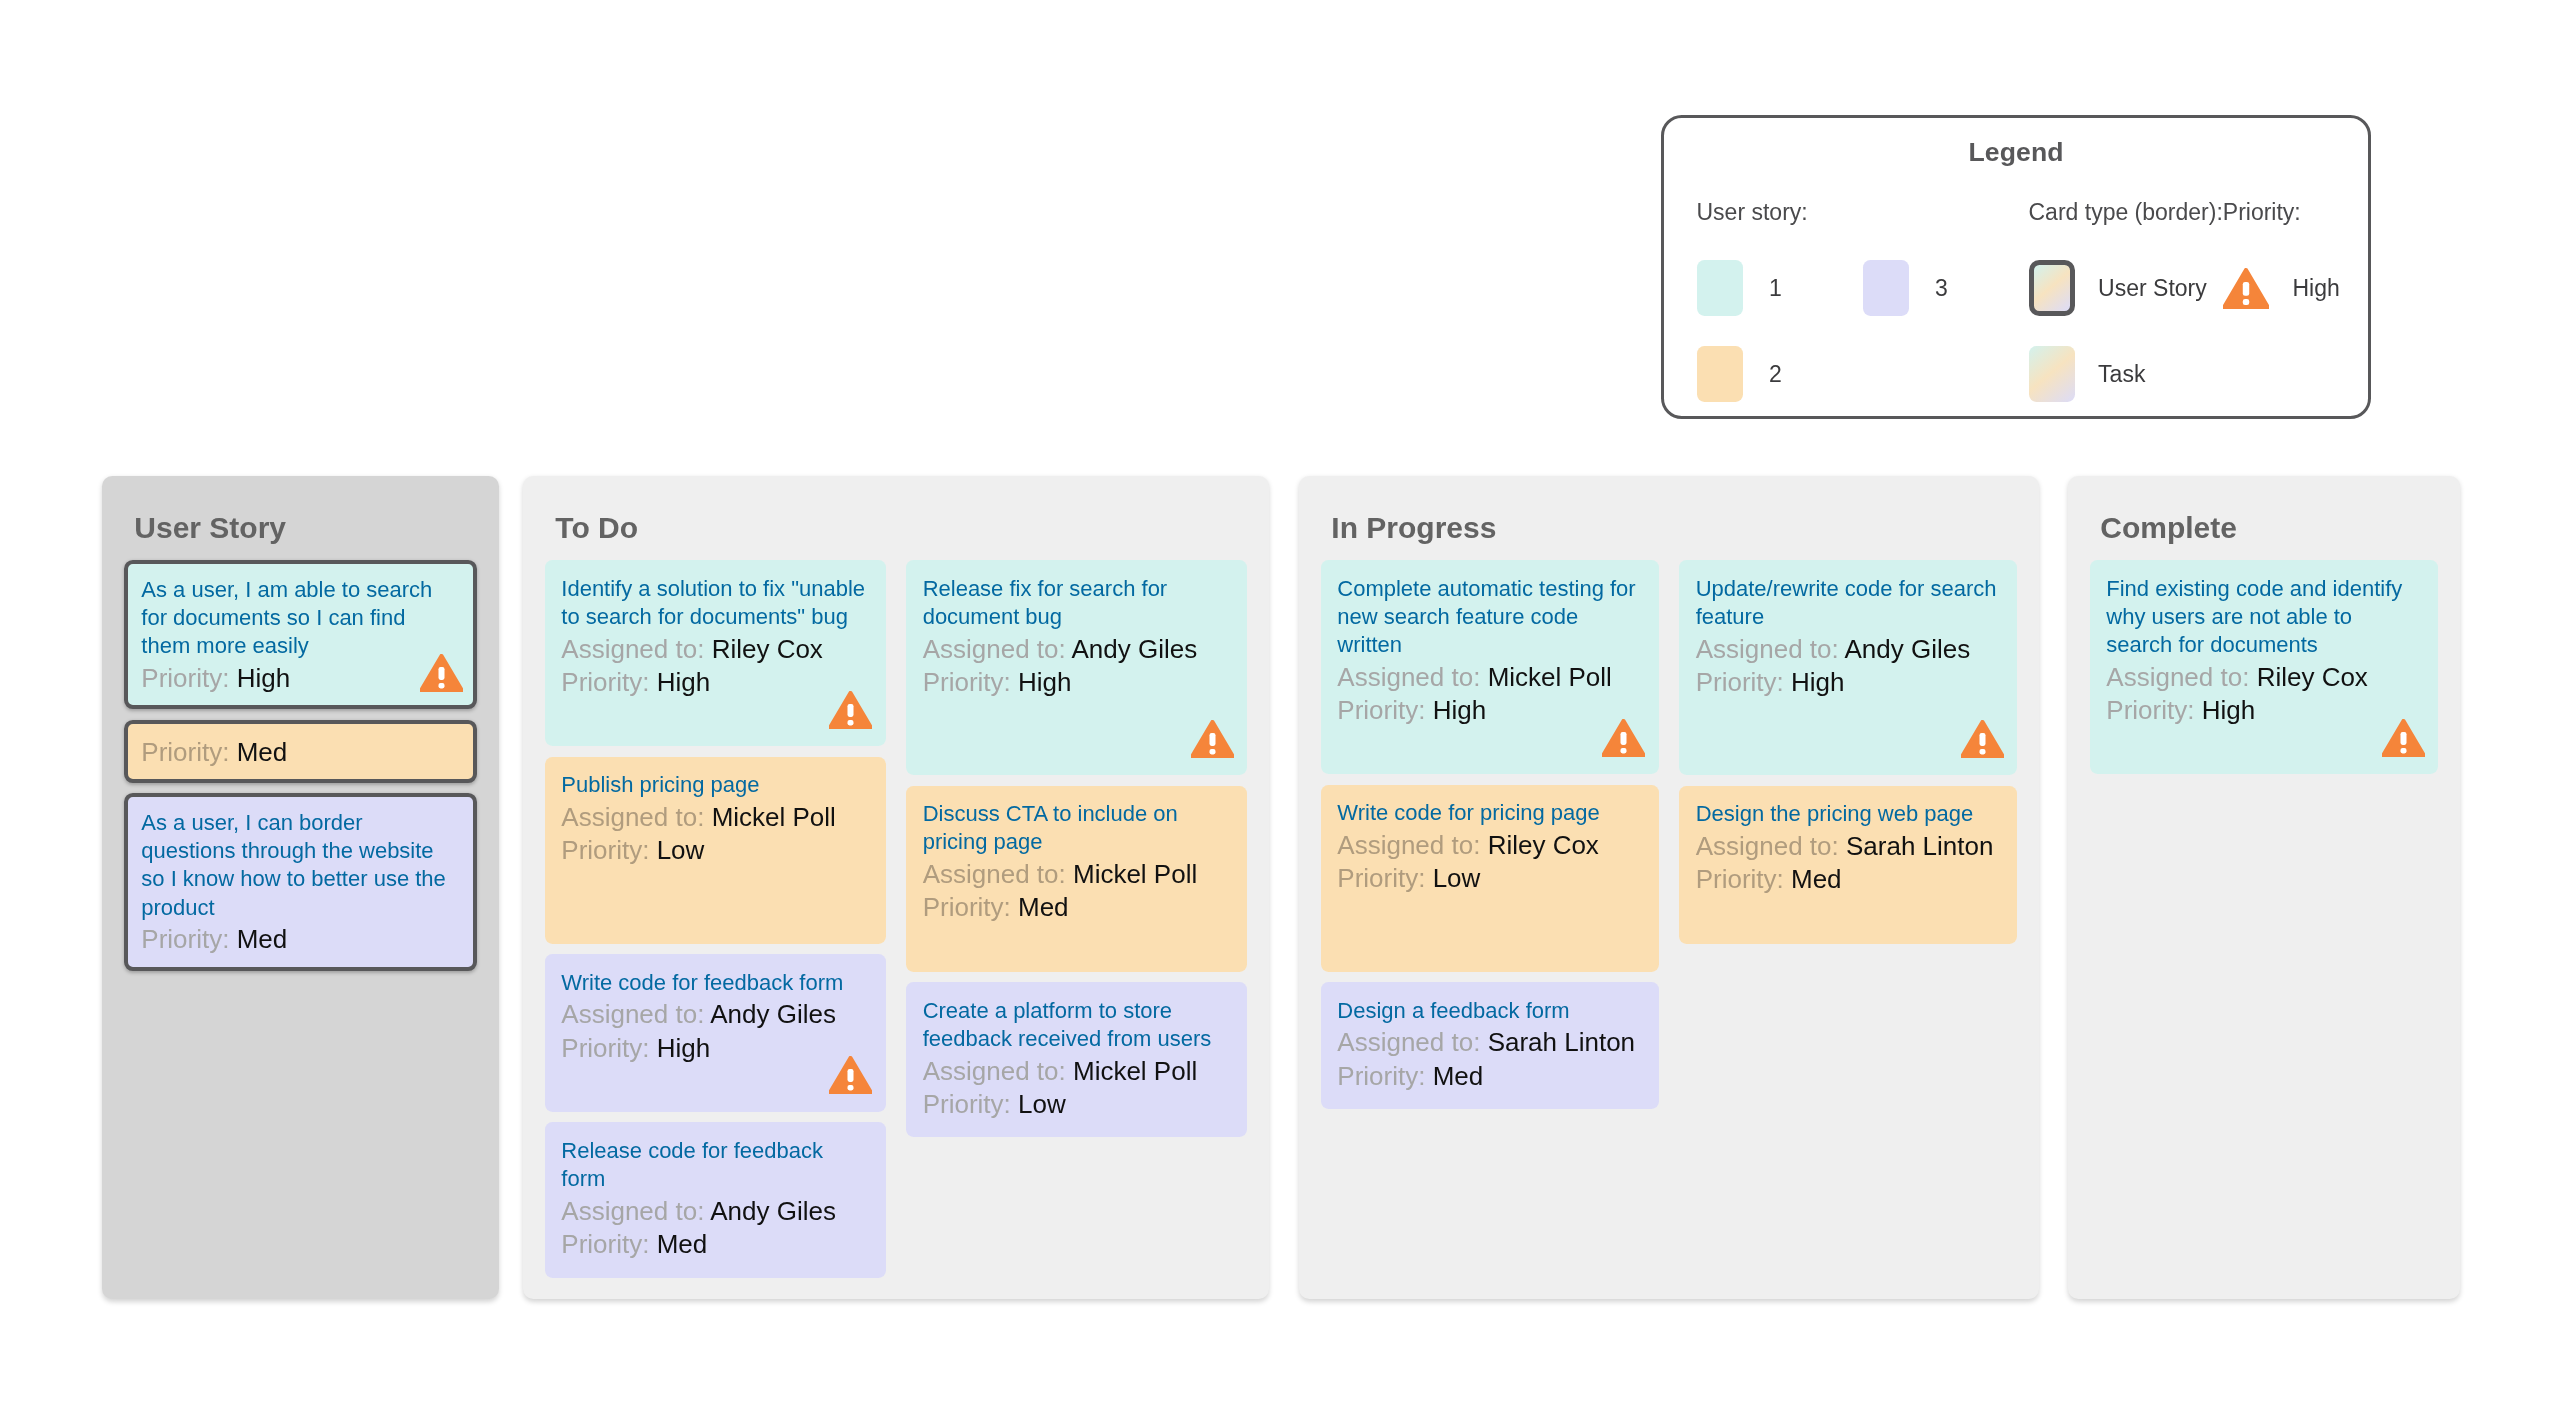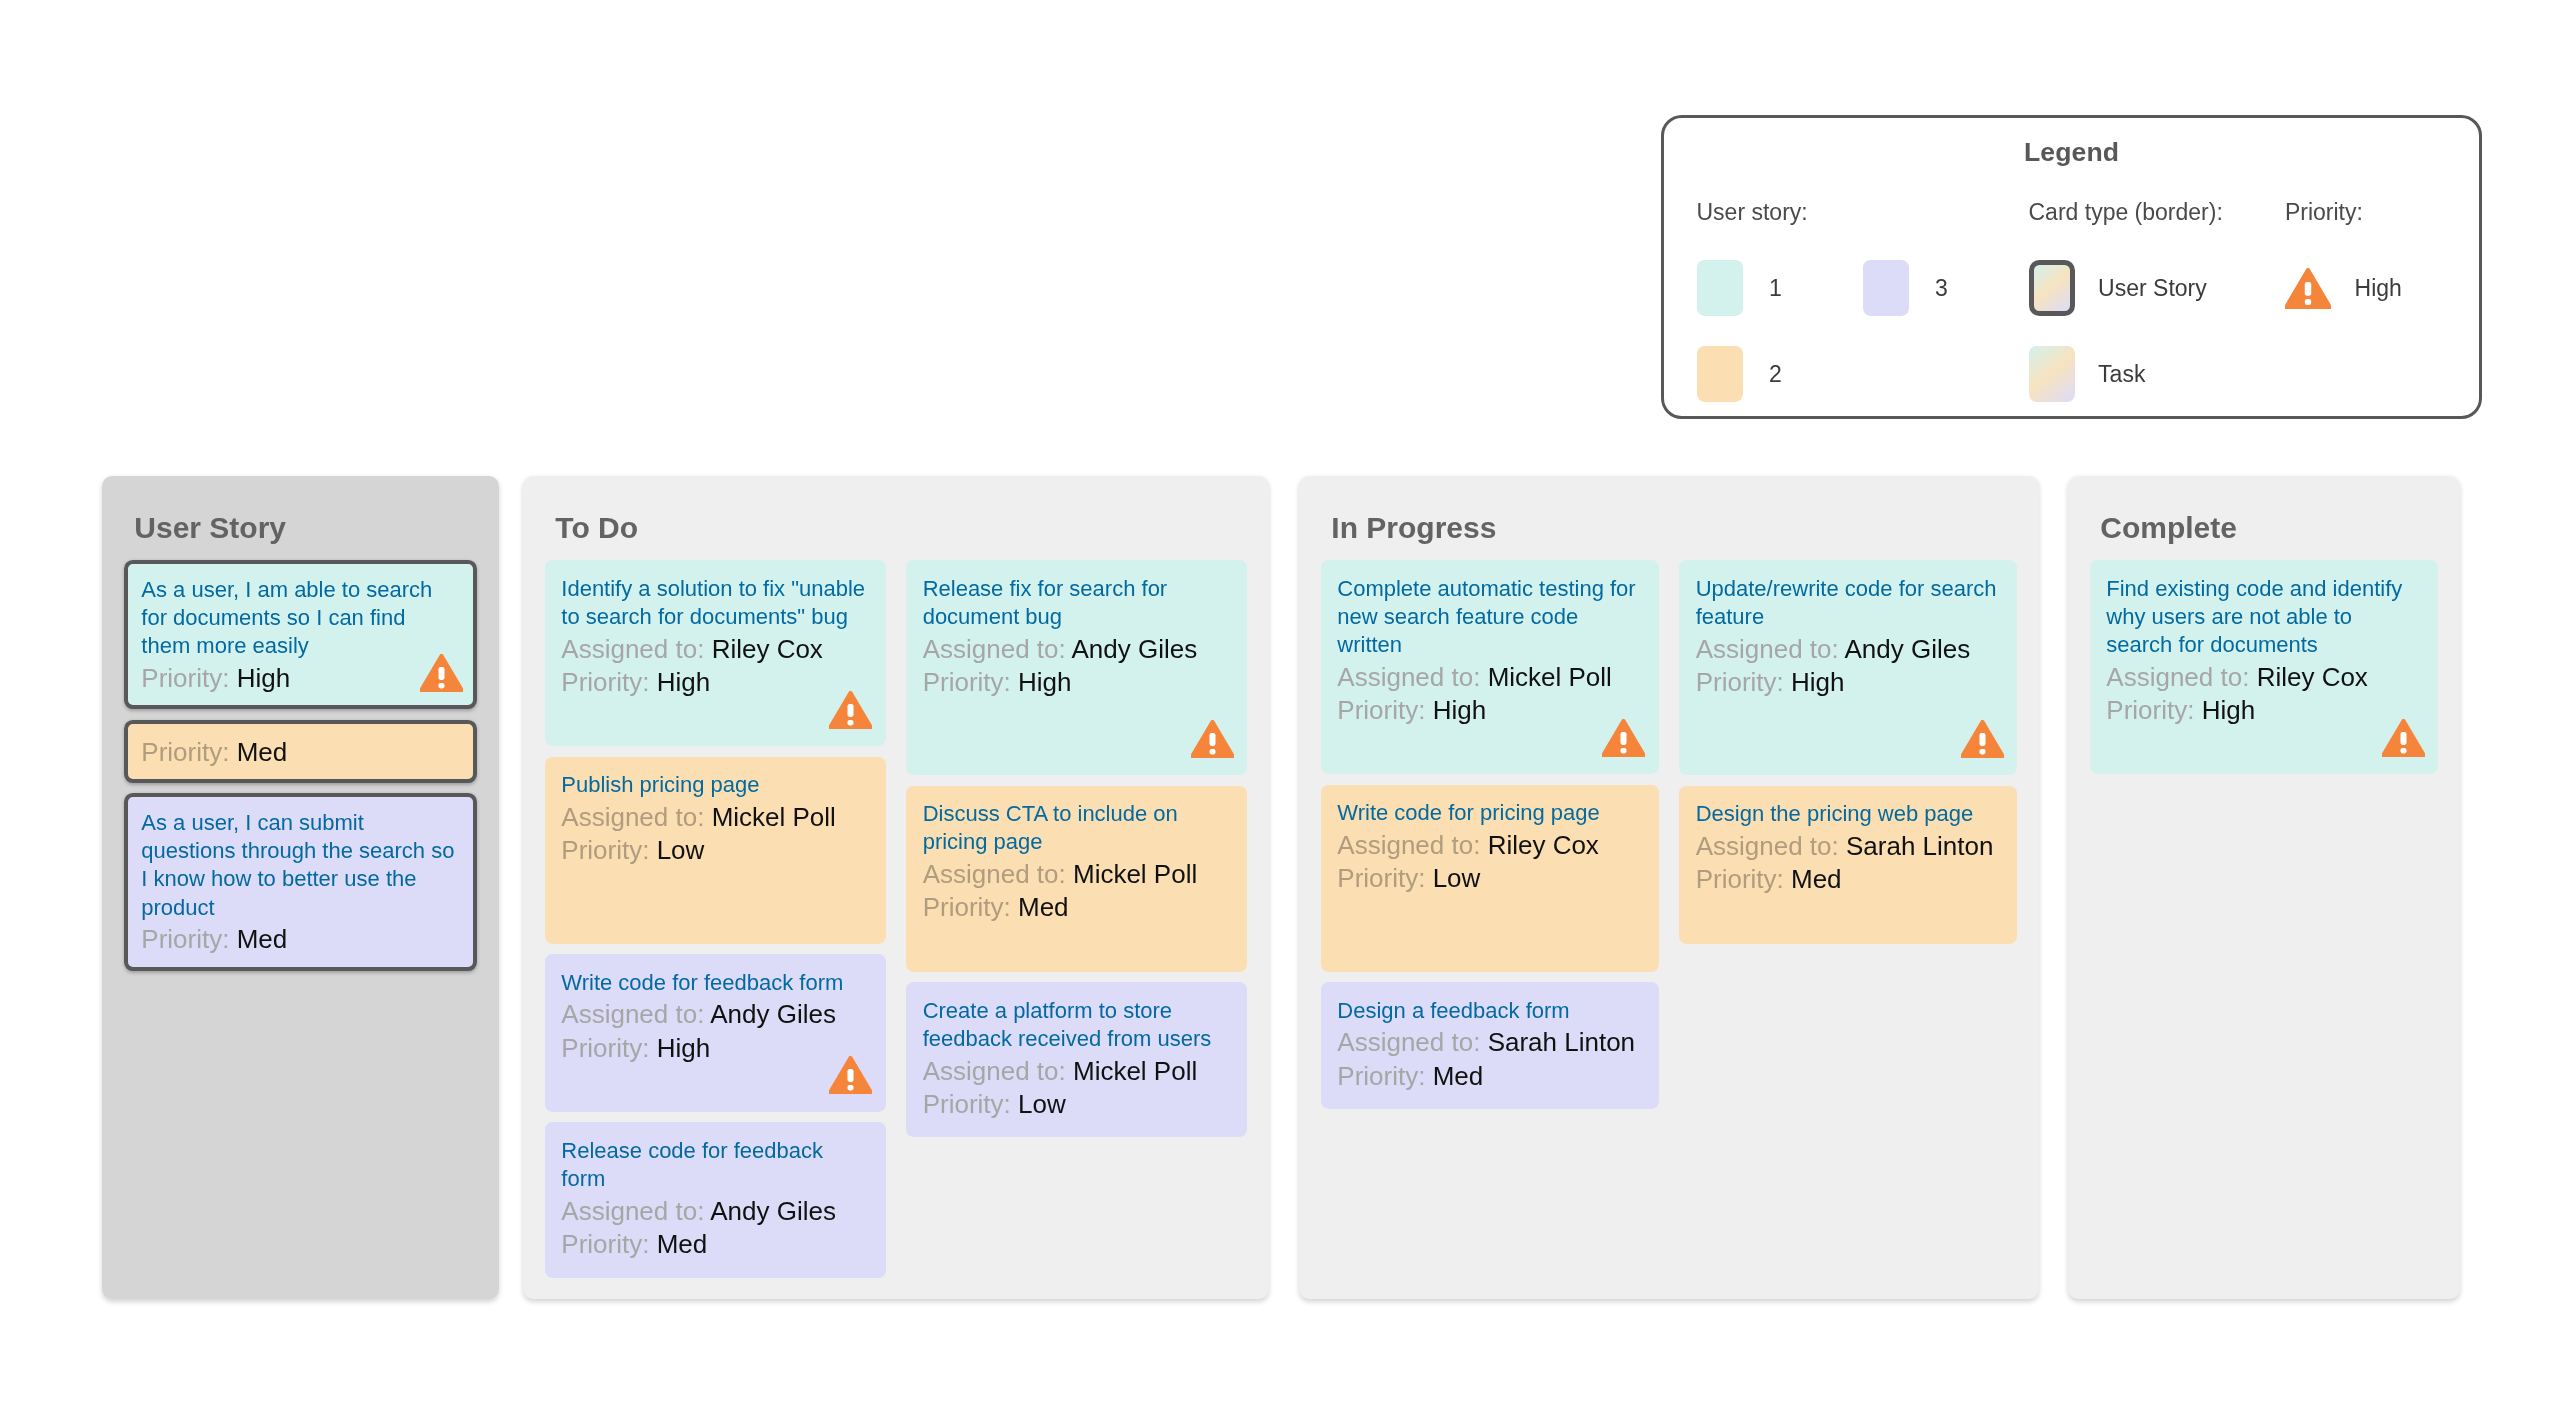--- a/index.html
+++ b/index.html
@@ -16,21 +16,21 @@
     position: relative;
     width: 2576px;
     height: 1421px;
   }
 
   
   .legend {
     position: absolute;
     left: 1661px;
     top: 115px;
-    width: 821px;
+    width: 710px;
     height: 304px;
     background: #ffffff;
     border: 3px solid #58585a;
     border-radius: 20.7px;
     padding: 19px 32.5px 0 32.5px;
   }
   .legend-title {
     text-align: center;
     font-size: 26.6px;
     font-weight: bold;
@@ -280,21 +280,21 @@
         </div>
 
         <div class="card story peach">
           <div class="card-meta">
             <span class="meta-label">Priority:</span>
             <span class="meta-value">Med</span>
           </div>
         </div>
 
         <div class="card story lavender">
-          <div class="card-title">As a user, I can submit questions through the search so I know how to better use the product</div>
+          <div class="card-title">As a user, I can border questions through the website so I know how to better use the product</div>
           <div class="card-meta">
             <span class="meta-label">Priority:</span>
             <span class="meta-value">Med</span>
           </div>
         </div>
 
       </div>
     </div>
   </div>
 

